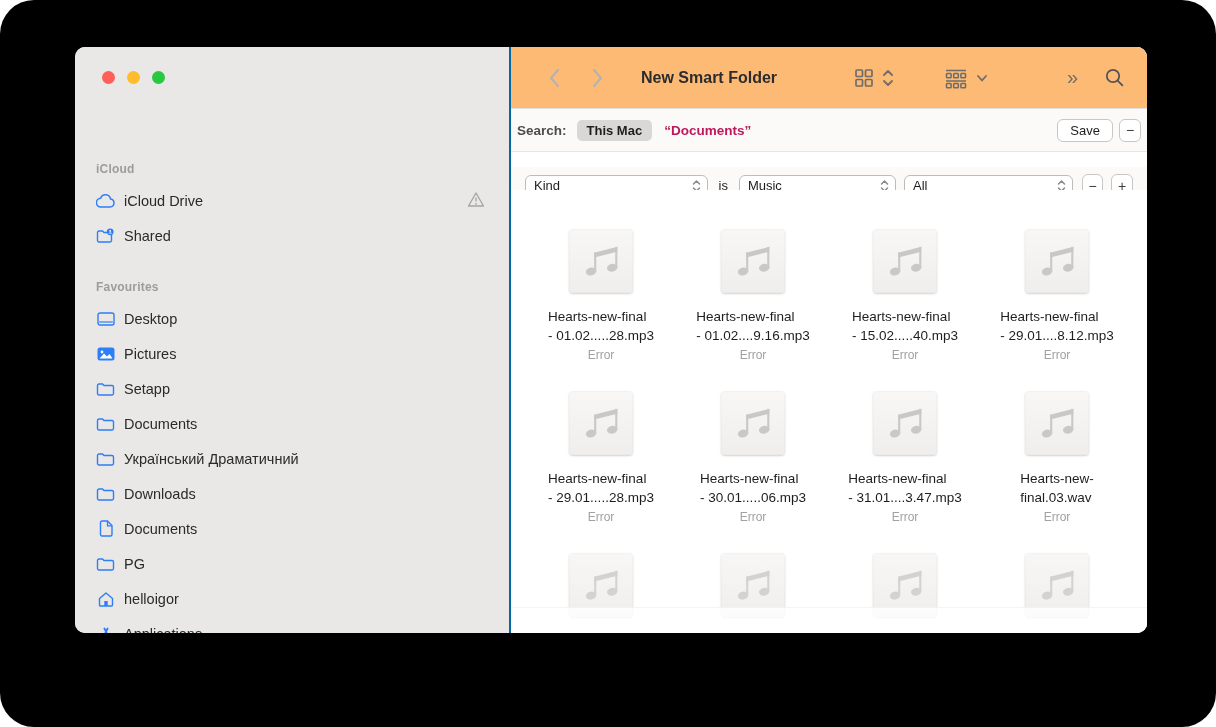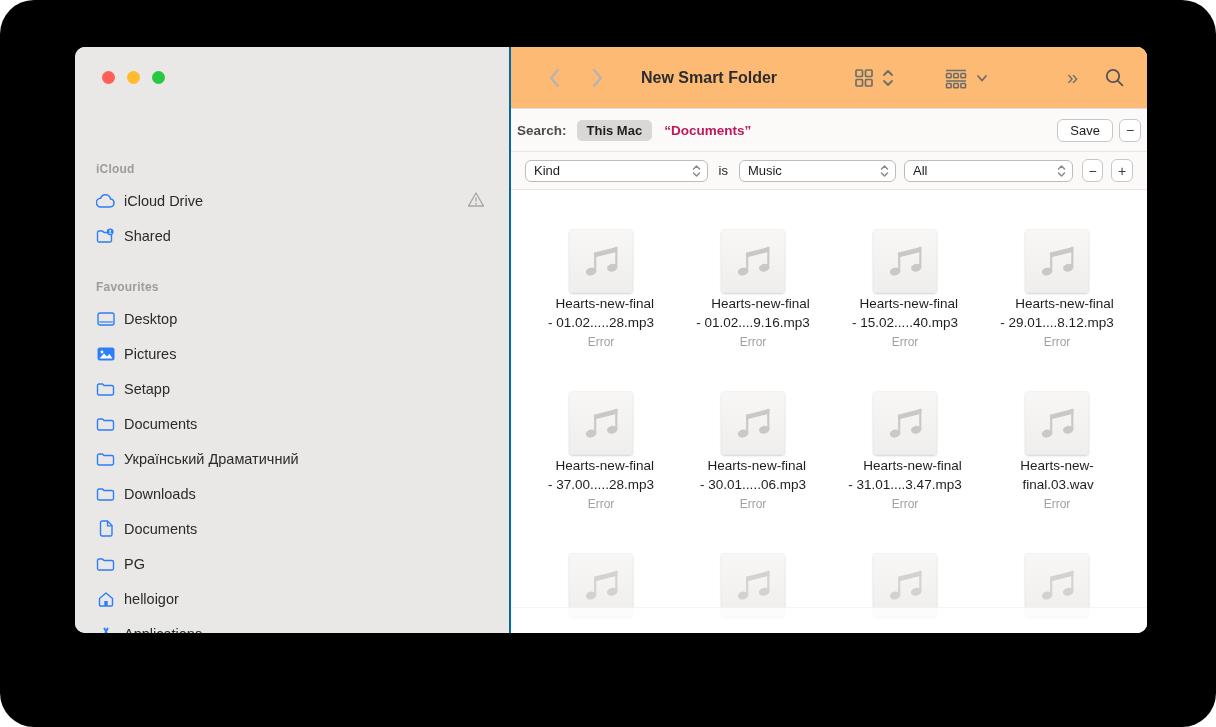--- a/index.html
+++ b/index.html
@@ -31,30 +31,30 @@
 
   .searchrow { position:absolute; left:0; top:62px; width:100%; height:43px; background:#fbfaf9; border-bottom:1px solid #e7e6e4; display:flex; align-items:center; padding:0 6px; }
   .search-label { font-size:13.5px; font-weight:600; color:#4c4c4a; margin-right:10px; }
   .scope-pill { background:#d9d8d6; border-radius:5px; padding:3px 10px; font-size:13px; font-weight:700; color:#1d1d1f; margin-right:12px; }
   .query { font-size:13.5px; font-weight:700; color:#be185d; }
   .searchrow .spacer { flex:1; }
   .btn { background:#fff; border:1px solid #c8c7c5; border-radius:6px; font-size:13px; color:#1d1d1f; height:23px; display:inline-flex; align-items:center; justify-content:center; }
   .save-btn { padding:0 12px; margin-right:6px; }
   .sq-btn { width:22px; color:#3a3a38; font-size:14px; }
 
-  .filterrow { position:absolute; left:0; top:105px; width:100%; height:38px; background:#fbfaf9; border-bottom:1px solid #e7e6e4; display:flex; align-items:center; padding:0 14px; gap:8px; }
+  .filterrow { position:absolute; left:0; top:120px; width:100%; height:38px; background:#fbfaf9; border-bottom:1px solid #e7e6e4; display:flex; align-items:center; padding:0 14px; gap:8px; }
   .select { background:#fff; border:1px solid #bdbcba; border-radius:6px; height:22px; display:flex; align-items:center; justify-content:space-between; padding:0 6px 0 8px; font-size:13px; color:#1d1d1f; }
   .sel-kind { width:186px; } .sel-value { width:160px; } .sel-scope { width:172px; }
   .is-label { font-size:13px; color:#1d1d1f; padding:0 3px; }
 
   .scrollarea { position:absolute; left:0; top:143px; width:100%; height:443px; background:#fff; overflow:hidden; }
   .grid-row { position:absolute; left:14px; display:flex; }
   .cell { width:152px; display:flex; flex-direction:column; align-items:center; }
   .tile { width:64px; height:64px; border-radius:4px; background:linear-gradient(#f8f7f5,#efeeec); box-shadow:0 1px 2px rgba(0,0,0,.18), inset 0 0 0 1px rgba(0,0,0,.02); display:flex; align-items:center; justify-content:center; }
-  .fname { margin-top:1px; text-align:right; font-size:13.5px; line-height:19px; color:#1e1e1e; }
+  .fname { margin-top:14px; text-align:left; font-size:13.5px; line-height:19px; color:#1e1e1e; }
   .ferr { margin-top:3px; font-size:12px; color:#a2a19f; text-align:center; }
   .bottom-strip { position:absolute; left:0; bottom:0; width:100%; height:26px; background:rgba(255,255,255,.78); border-top:1px solid rgba(0,0,0,.04); z-index:5; }
 
   svg { display:block; }
 </style>
 </head>
 <body>
 
 <div class="backdrop"></div>
 
@@ -384,21 +384,21 @@
               <svg width="38" height="34" viewBox="0 0 36 32">
                 <g fill="#c9c8c6">
                   <polygon points="11.5,8.2 33.5,2.6 33.5,7.2 11.5,12.8"></polygon>
                   <rect x="11.5" y="8" width="2" height="18"></rect>
                   <rect x="31.5" y="2.6" width="2" height="20"></rect>
                   <ellipse cx="8.6" cy="26" rx="5" ry="3.7" transform="rotate(-14 8.6 26)"></ellipse>
                   <ellipse cx="28.6" cy="22.4" rx="5" ry="3.7" transform="rotate(-14 28.6 22.4)"></ellipse>
                 </g>
               </svg>
             </div>
-          <div class="fname"><span>Hearts-new-final</span><br><span>- 37.00.....28.mp3</span></div>
+          <div class="fname"><span>Hearts-new-final</span><br><span>- 29.01.....28.mp3</span></div>
           <div class="ferr">Error</div>
         </div>
         <div class="cell">
           <div class="tile">
               <svg width="38" height="34" viewBox="0 0 36 32">
                 <g fill="#c9c8c6">
                   <polygon points="11.5,8.2 33.5,2.6 33.5,7.2 11.5,12.8"></polygon>
                   <rect x="11.5" y="8" width="2" height="18"></rect>
                   <rect x="31.5" y="2.6" width="2" height="20"></rect>
                   <ellipse cx="8.6" cy="26" rx="5" ry="3.7" transform="rotate(-14 8.6 26)"></ellipse>

